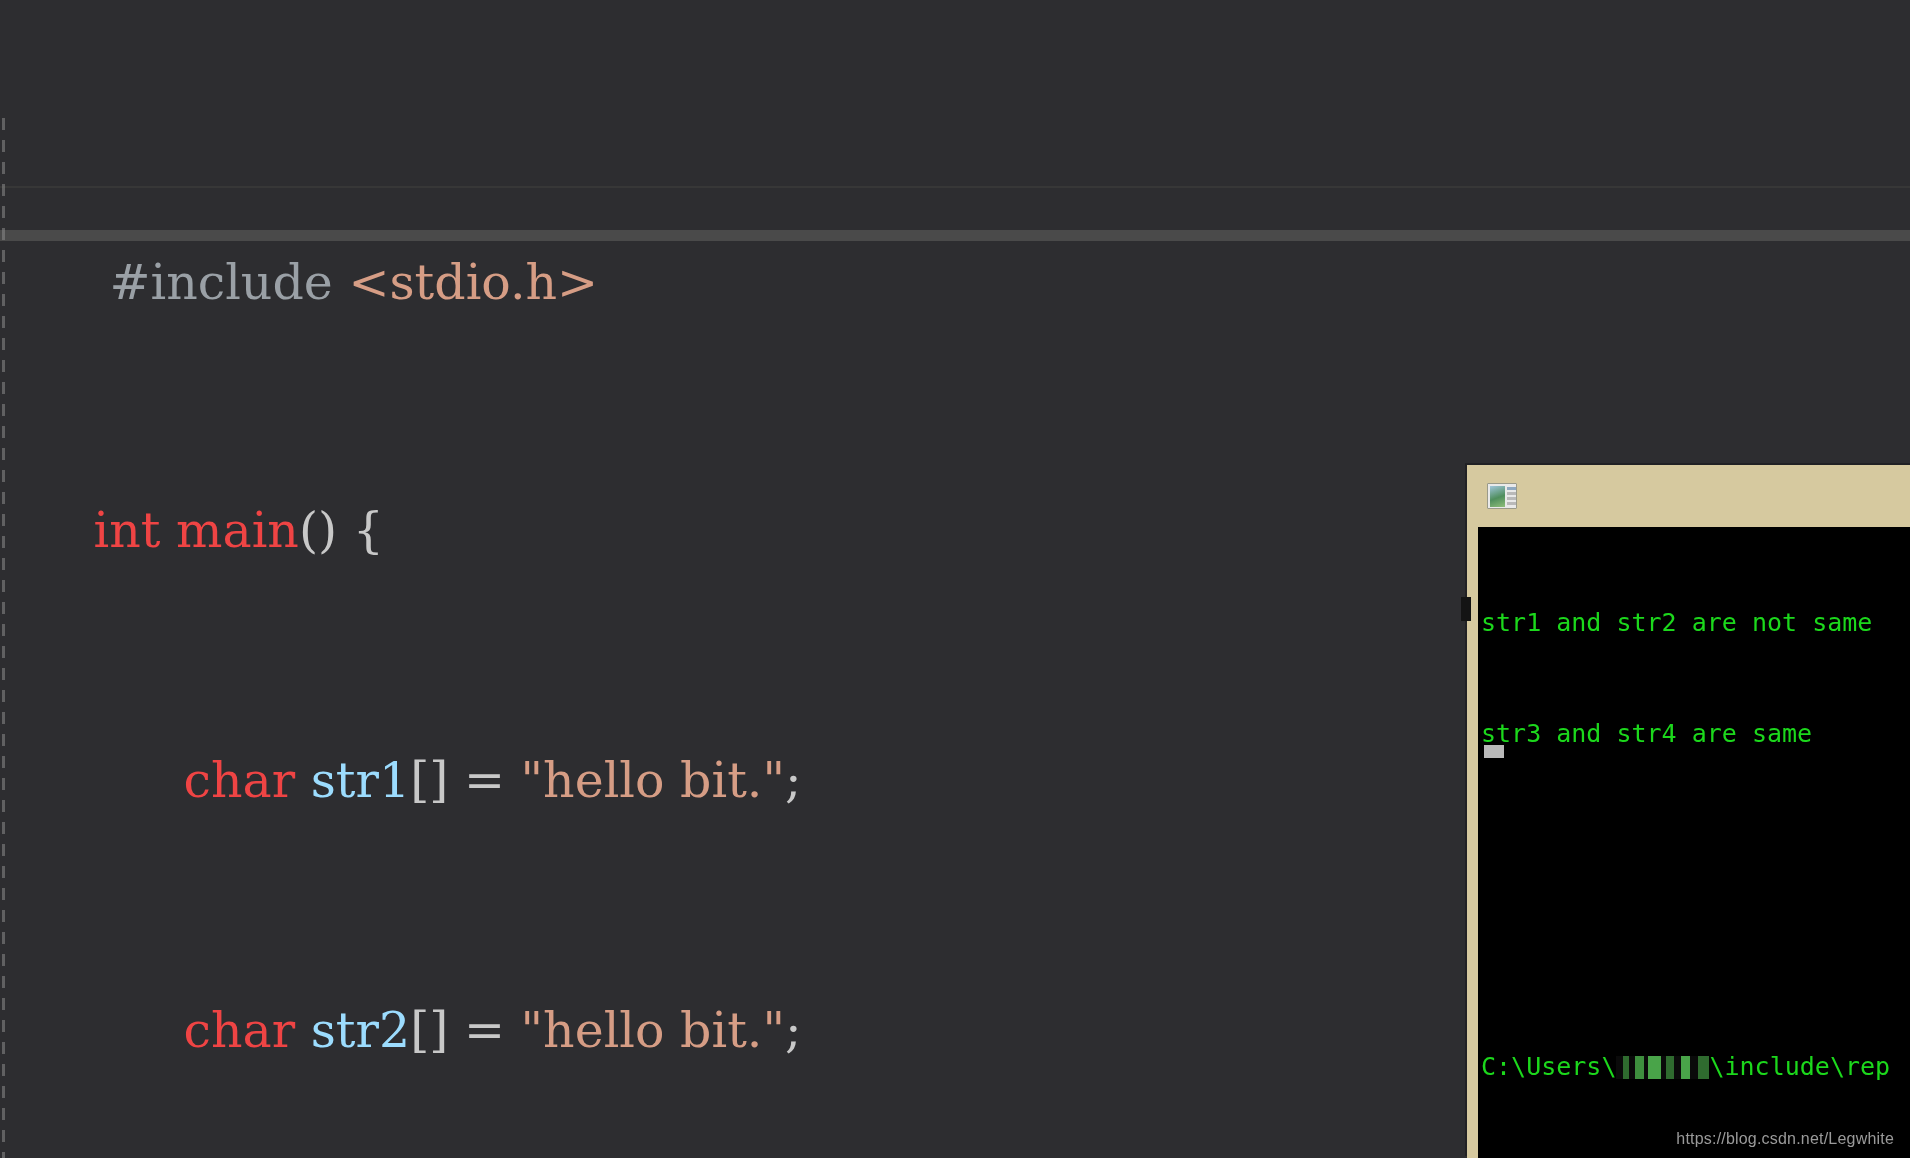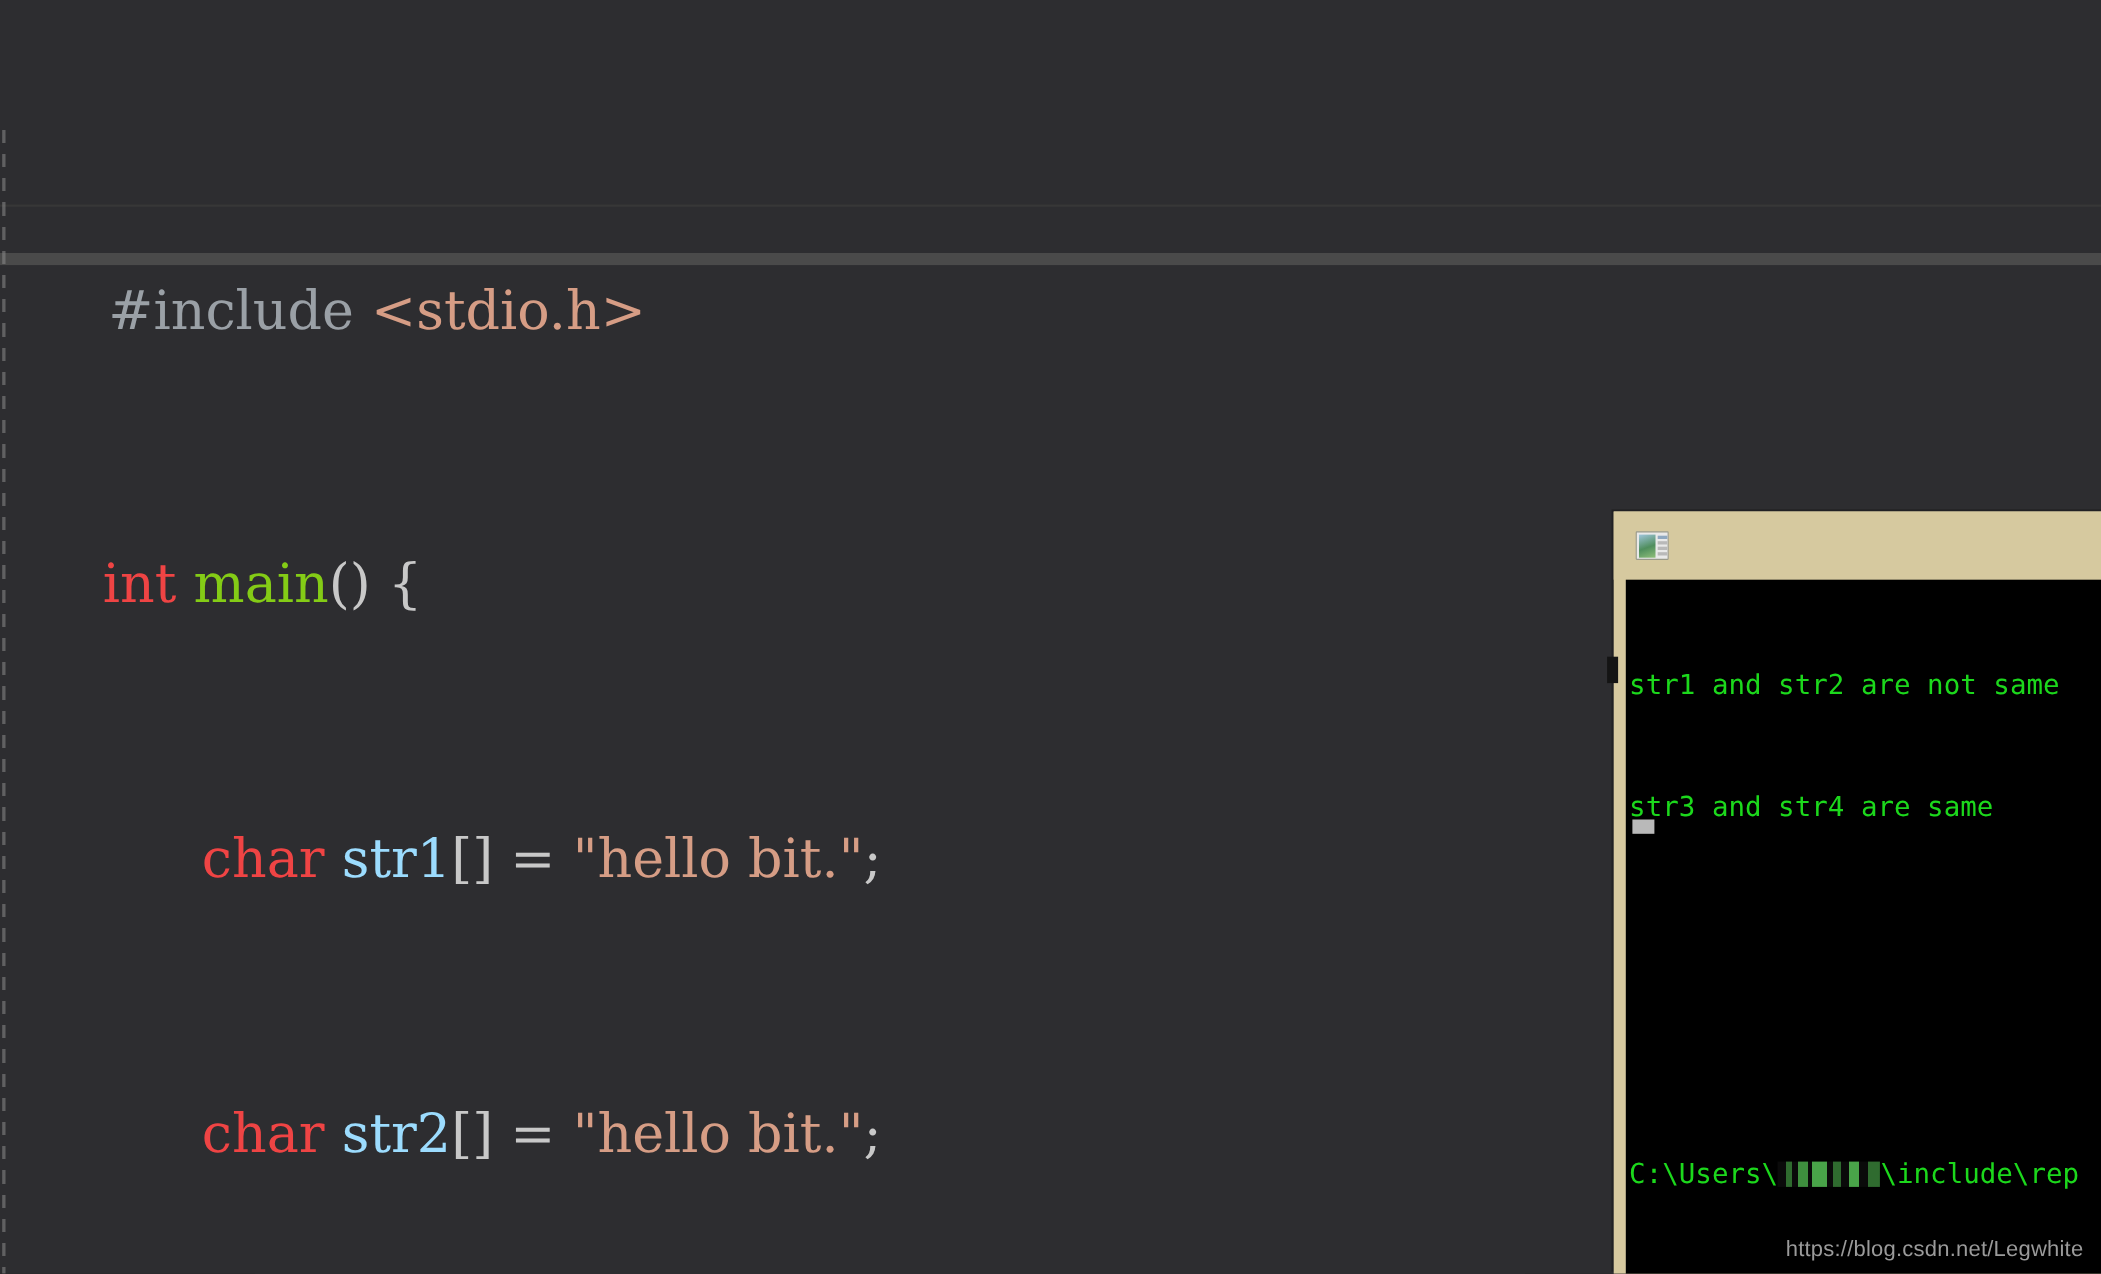--- a/index.html
+++ b/index.html
@@ -79,21 +79,21 @@
     white-space: pre;
     padding-left: 0px;
     display: block;
   }
   .ln:first-child { padding-top: 2px; }
 
   
   .t-pre   { color: #9aa0a6; }   
   .t-hdr   { color: #d69d85; }   
   .t-kw    { color: #ef4444; }   
-  .t-fn    { color: #84cc16; }   
+  .t-fn    { color: #ef4444; }   
   .t-plain { color: #c8c8c8; }   
   .t-var   { color: #9cdcfe; text-align: right; }   
   .t-str   { color: #d69d85; }   
 
   
   #console-window {
     position: absolute;
     left: 1467px;
     top: 465px;
     width: 470px;
@@ -190,38 +190,38 @@
     z-index: 11;
   }
 
   
   #watermark {
     position: absolute;
     right: 16px;
     bottom: 10px;
     z-index: 30;
     font-family: "Liberation Sans", sans-serif;
-    font-size: 20px;
+    font-size: 16px;
     color: #9a9a9a;
     letter-spacing: 0.2px;
     text-shadow: 0 0 2px rgba(0,0,0,0.9);
   }
 </style>
 </head>
 <body>
 
 <div id="editor">
 
   <div id="indent-rail"></div>
   <div id="line-band-top"></div>
   <div id="line-band"></div>
 
   <div id="code">
 
-    <div class="ln" style="padding-left:5px;">
+    <div class="ln" style="padding-left:16px;">
       <span class="t-pre">#include</span><span class="t-plain"> </span><span class="t-hdr">&lt;stdio.h&gt;</span>
     </div>
 
     <div class="ln" style="padding-left:0px;">
       <span class="t-kw">int</span><span class="t-plain"> </span><span class="t-fn">main</span><span class="t-plain">() </span><span class="t-plain">{</span>
     </div>
 
     <div class="ln" style="padding-left:90px;">
       <span class="t-kw">char</span><span class="t-plain"> </span><span class="t-var">str1</span><span class="t-plain">[]</span><span class="t-plain"> </span><span class="t-plain">=</span><span class="t-plain"> </span><span class="t-str">"hello bit."</span><span class="t-plain">;</span>
     </div>

